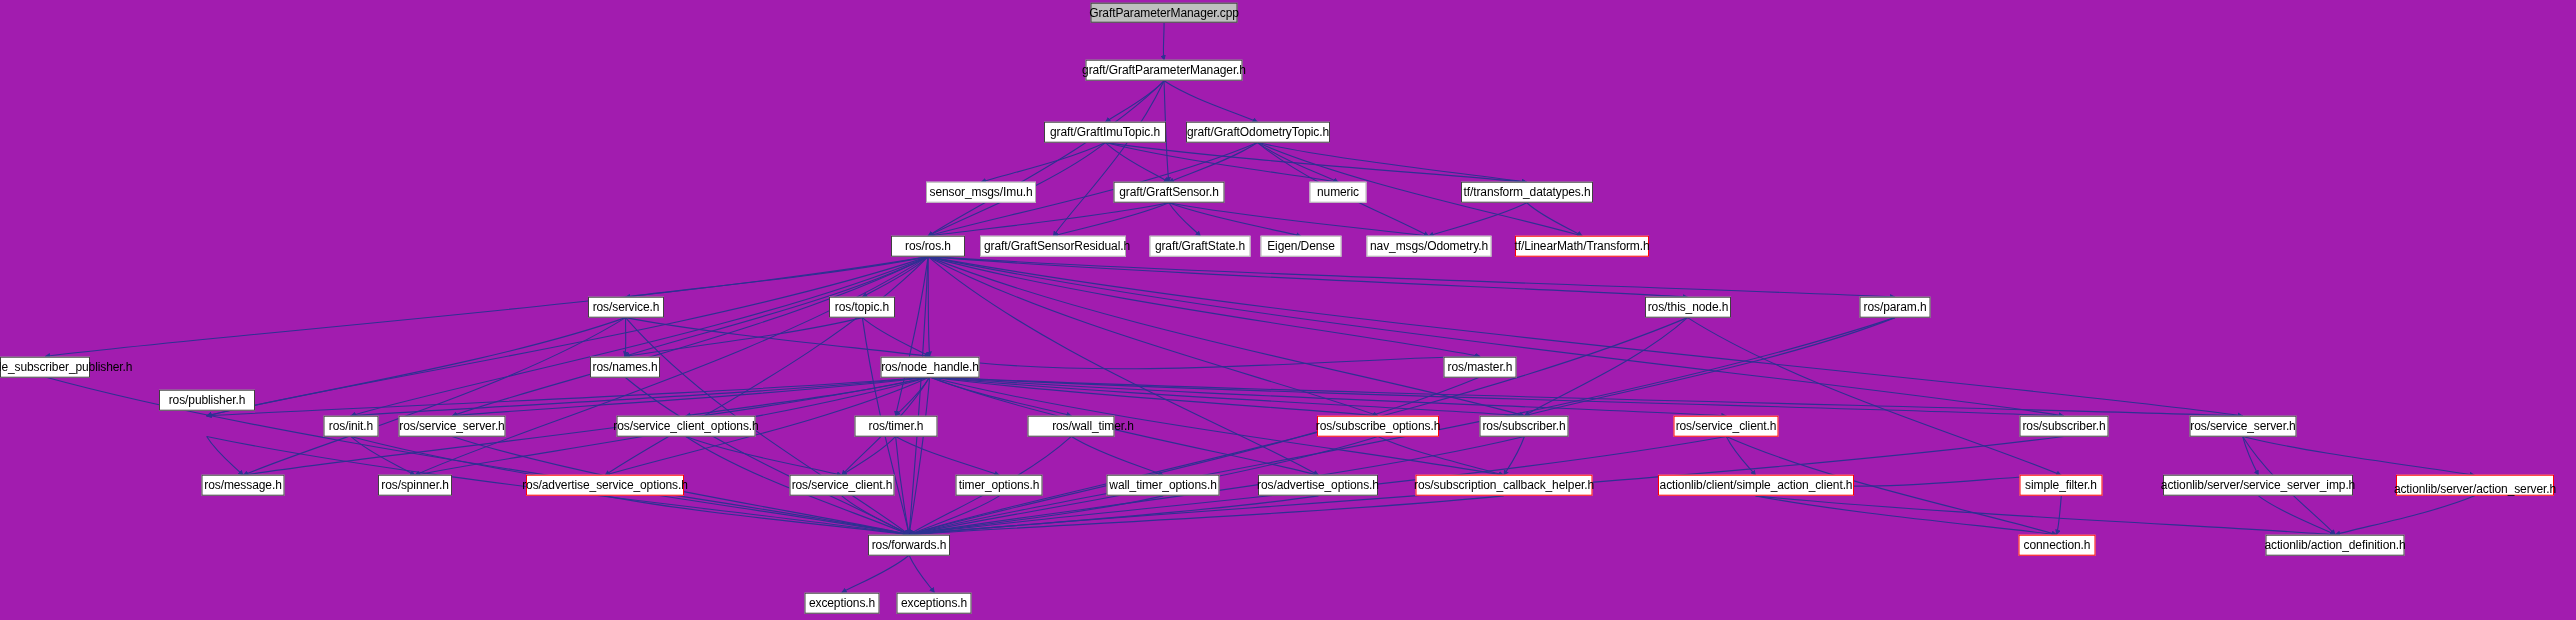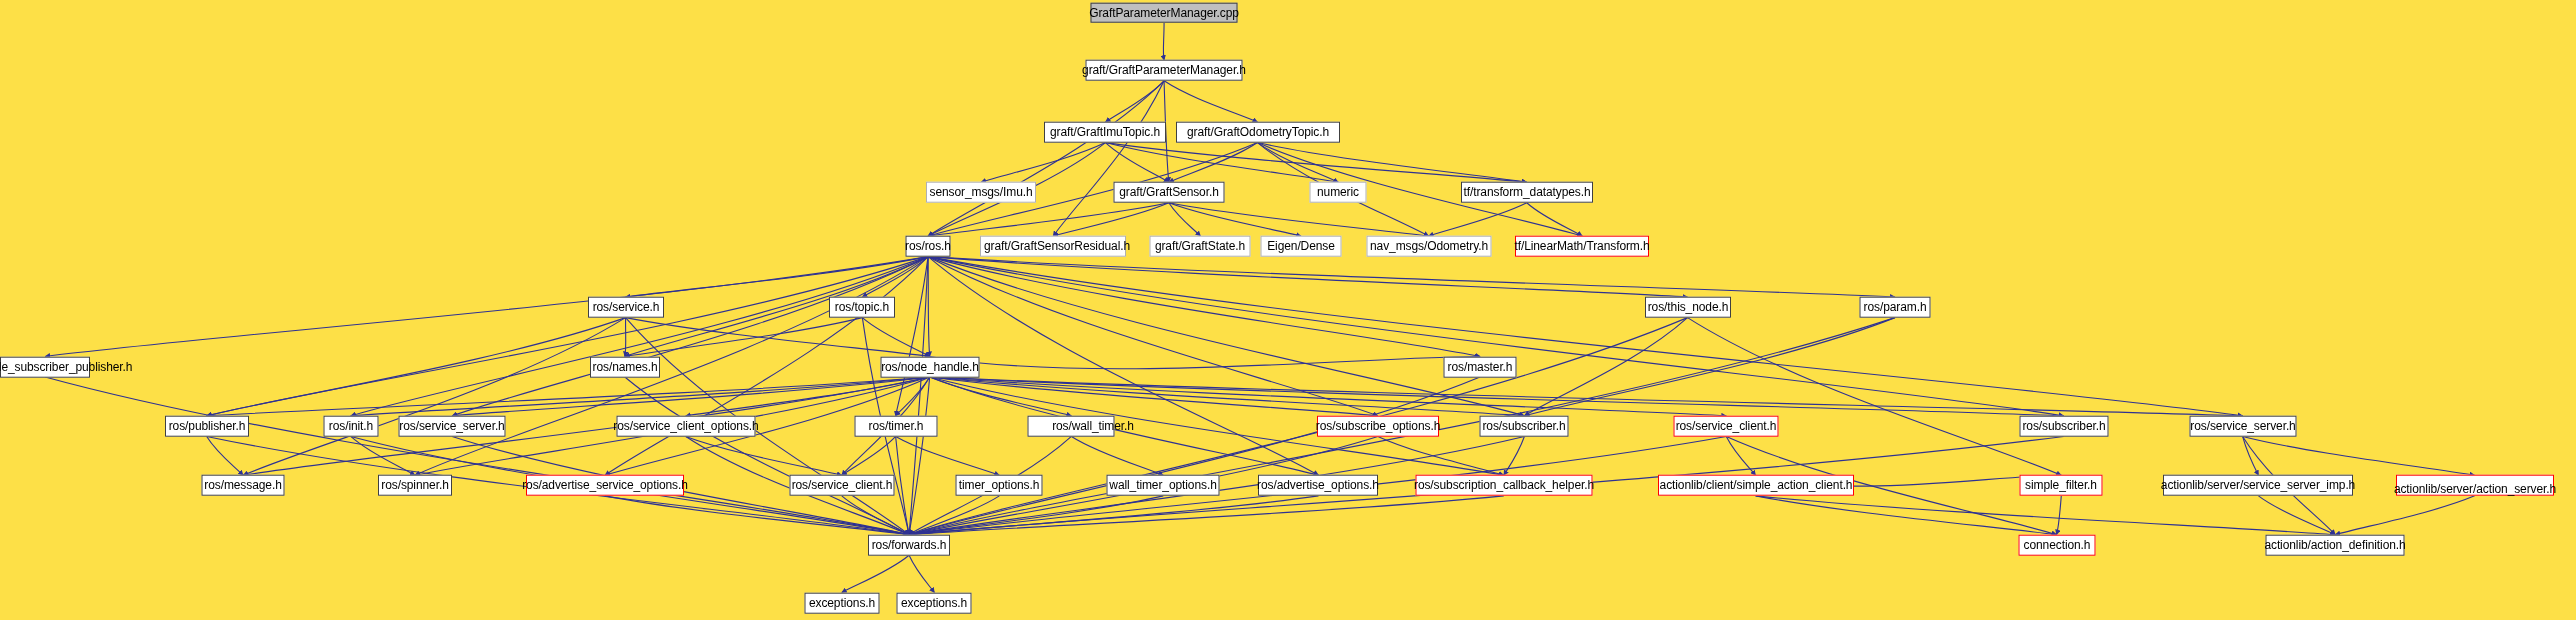--- a/index.html
+++ b/index.html
@@ -5,21 +5,21 @@
 <style>
   html, body {
     margin: 0;
     padding: 0;
     background: #ffffff;
   }
   #canvas {
     position: relative;
     width: 2576px;
     height: 621px;
-    background: #fde047;
+    background: #a21caf;
     font-family: "Liberation Sans", "DejaVu Sans", sans-serif;
     overflow: hidden;
   }
   #edge-layer {
     position: absolute;
     left: 0;
     top: 0;
     width: 2576px;
     height: 621px;
     pointer-events: none;
@@ -187,36 +187,36 @@
   <div id="nodes">
       <div class="node root" style="left: 1164px; top: 12.7px; width: 147px;">
         <span class="label">GraftParameterManager.cpp</span>
       </div>
       <div class="node" style="left: 1164px; top: 70px; width: 157px;">
         <span class="label">graft/GraftParameterManager.h</span>
       </div>
       <div class="node" style="left: 1105px; top: 132px; width: 122px;">
         <span class="label">graft/GraftImuTopic.h</span>
       </div>
-      <div class="node" style="left: 1258px; top: 132px; width: 164px;">
+      <div class="node" style="left: 1258px; top: 132px; width: 144px;">
         <span class="label">graft/GraftOdometryTopic.h</span>
       </div>
       <div class="node grey" style="left: 981px; top: 192px; width: 110px;">
         <span class="label">sensor_msgs/Imu.h</span>
       </div>
       <div class="node" style="left: 1169px; top: 192px; width: 111px;">
         <span class="label">graft/GraftSensor.h</span>
       </div>
       <div class="node grey" style="left: 1338px; top: 192px; width: 57px;">
         <span class="label">numeric</span>
       </div>
       <div class="node" style="left: 1527px; top: 192px; width: 132px;">
         <span class="label">tf/transform_datatypes.h</span>
       </div>
-      <div class="node" style="left: 928px; top: 246px; width: 45px;">
+      <div class="node" style="left: 928px; top: 246px; width: 74px;">
         <span class="label">ros/ros.h</span>
       </div>
       <div class="node grey" style="left: 1053px; top: 246px; width: 146px; padding-left: 8px;">
         <span class="label">graft/GraftSensorResidual.h</span>
       </div>
       <div class="node grey" style="left: 1200px; top: 246px; width: 101px;">
         <span class="label">graft/GraftState.h</span>
       </div>
       <div class="node grey" style="left: 1301px; top: 246px; width: 81px;">
         <span class="label">Eigen/Dense</span>
@@ -244,21 +244,21 @@
       </div>
       <div class="node" style="left: 625px; top: 367px; width: 70px;">
         <span class="label">ros/names.h</span>
       </div>
       <div class="node" style="left: 930px; top: 367px; width: 99px;">
         <span class="label">ros/node_handle.h</span>
       </div>
       <div class="node" style="left: 1480px; top: 367px; width: 73px;">
         <span class="label">ros/master.h</span>
       </div>
-      <div class="node" style="left: 207px; top: 426px; width: 84px; align-items: center;">
+      <div class="node" style="left: 207px; top: 400px; width: 96px; align-items: center;">
         <span class="label">ros/publisher.h</span>
       </div>
       <div class="node" style="left: 351px; top: 426px; width: 55px;">
         <span class="label">ros/init.h</span>
       </div>
       <div class="node" style="left: 452px; top: 426px; width: 107px;">
         <span class="label">ros/service_server.h</span>
       </div>
       <div class="node" style="left: 686px; top: 426px; width: 139px;">
         <span class="label">ros/service_client_options.h</span>

